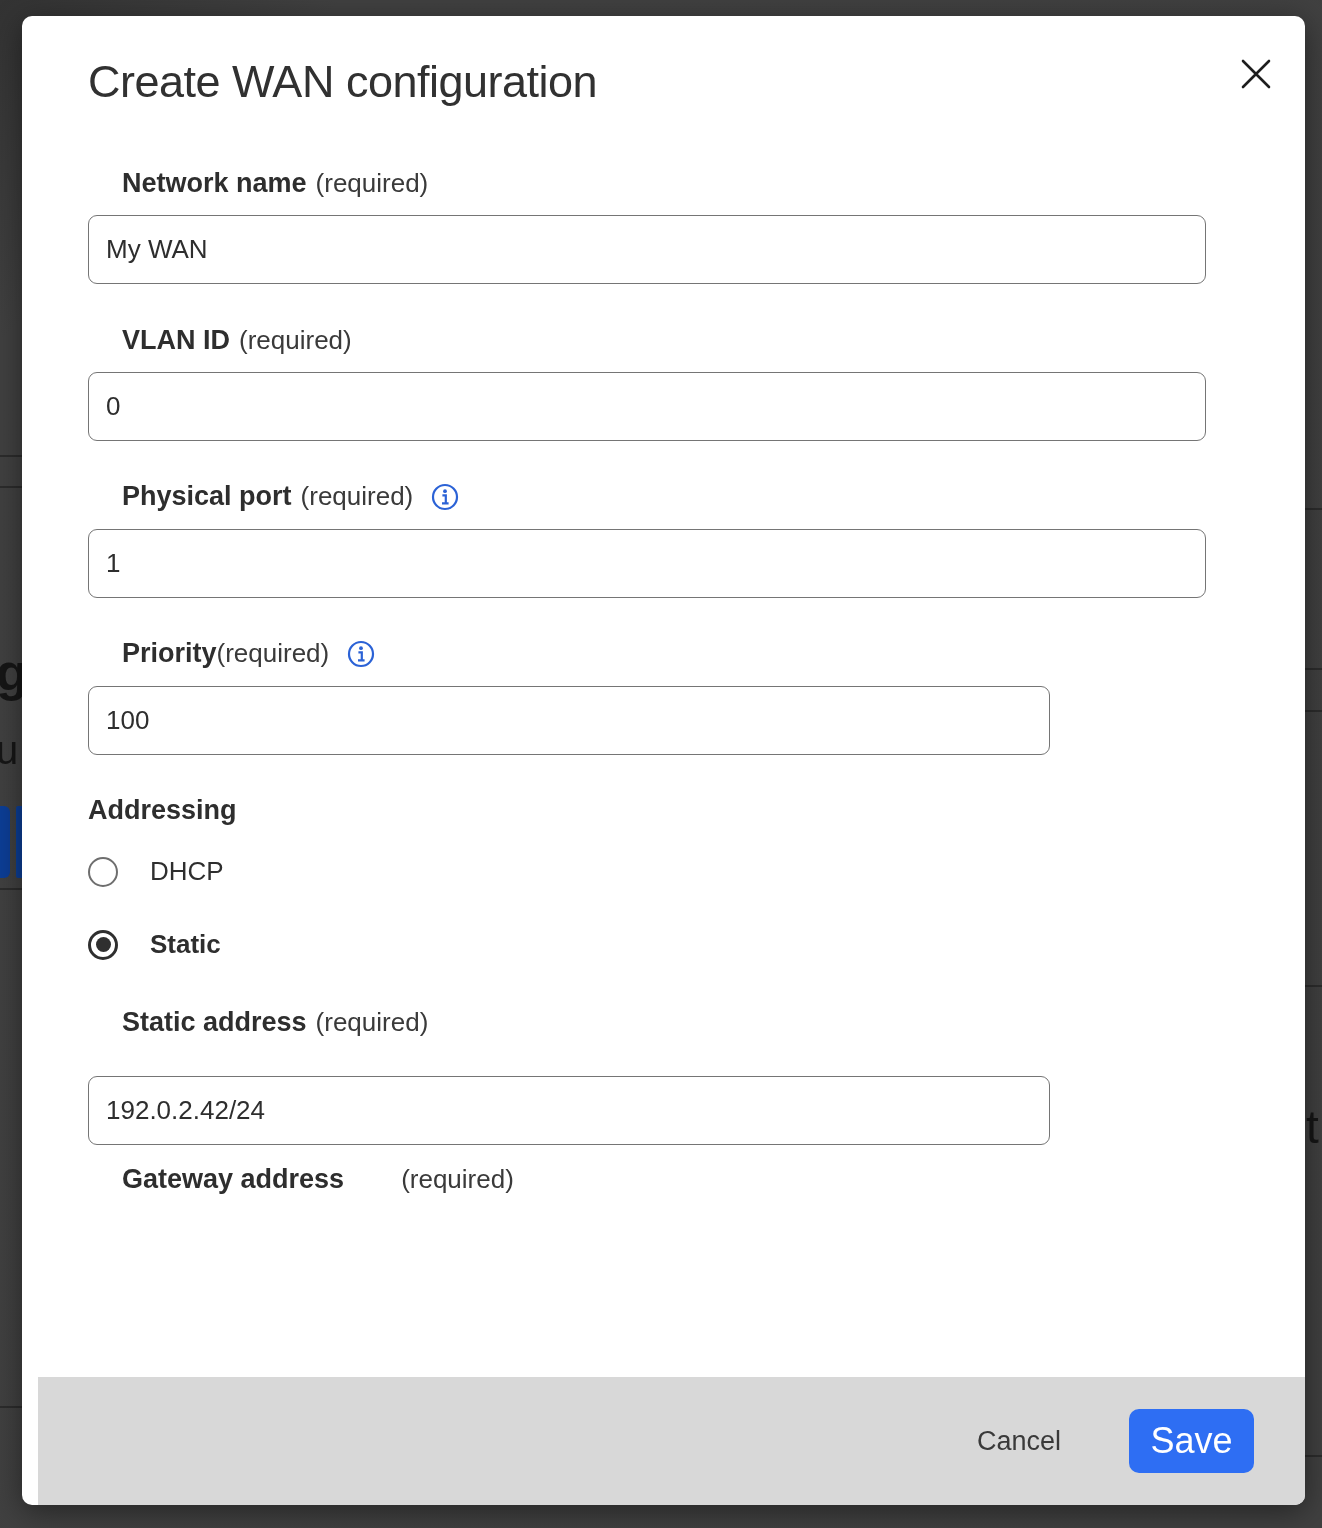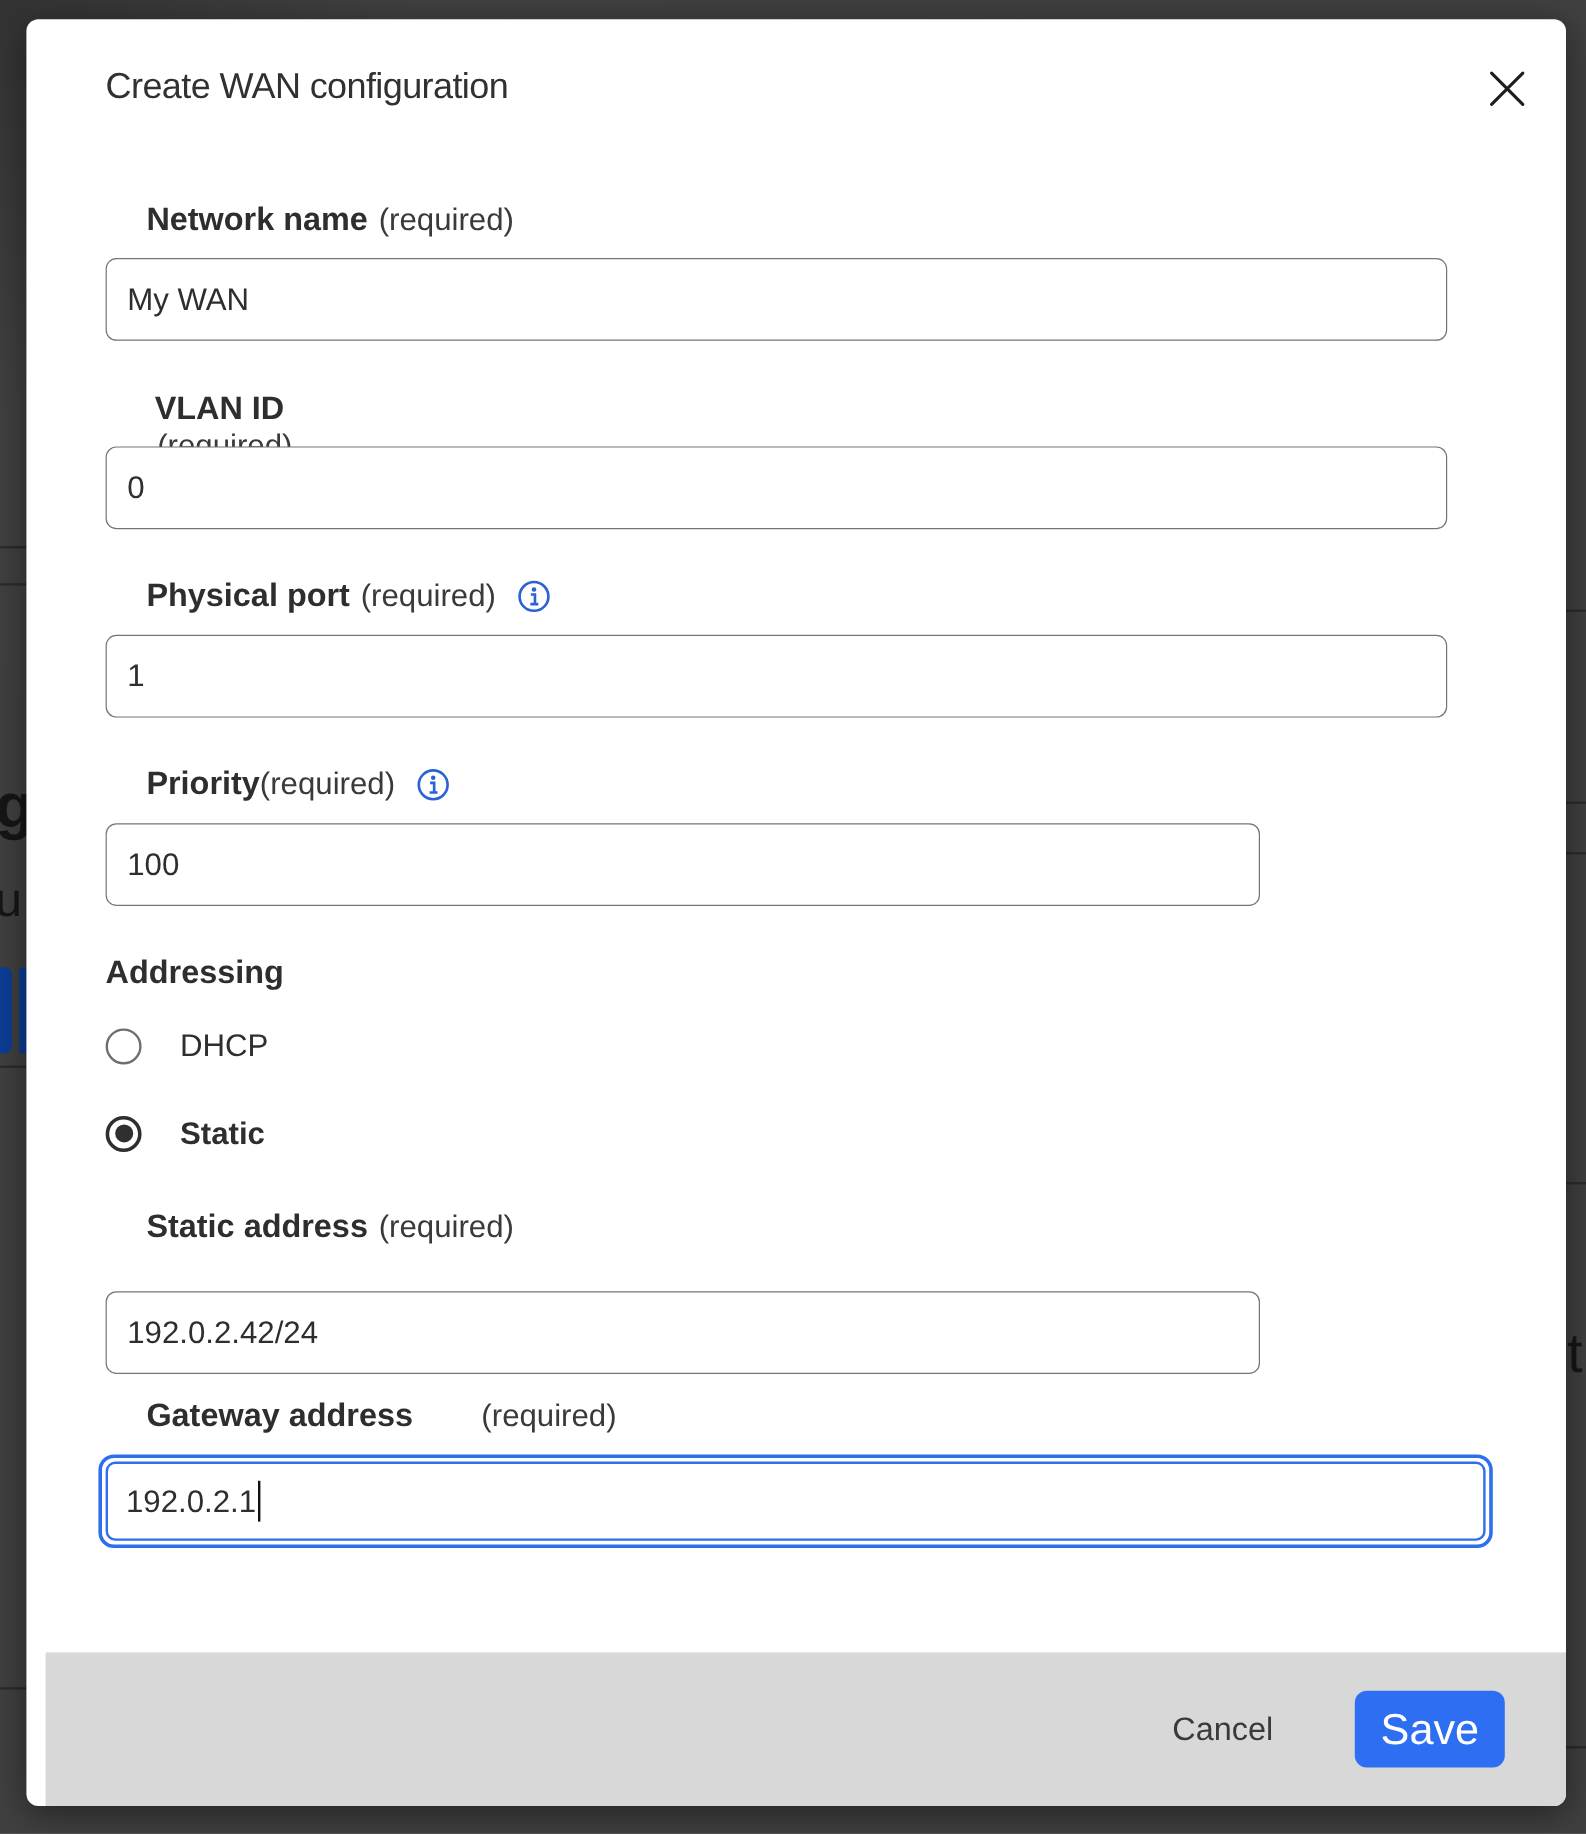--- a/index.html
+++ b/index.html
@@ -7,21 +7,21 @@
     font-family:"Liberation Sans",sans-serif;
     background:linear-gradient(135deg,#333 0%,#414141 12%,#404040 100%);}
   
   .bg-frag{position:absolute;color:#161616;}
   .bg-line{position:absolute;height:2px;background:#2c2c2c;}
   .bg-blue{position:absolute;background:#0c3e96;border-radius:6px;}
   
   .modal{position:absolute;left:22px;top:16px;width:1283px;height:1489px;
     background:#ffffff;border-radius:10px;overflow:hidden;
     box-shadow:0 6px 30px rgba(0,0,0,.45);}
-  .title{position:absolute;left:66px;top:40px;font-size:30px;font-weight:500;
+  .title{position:absolute;left:66px;top:40px;font-size:45px;font-weight:500;
     color:#313131;letter-spacing:-.5px;}
   .close-btn{position:absolute;left:1206px;top:30px;width:56px;height:56px;
     display:flex;align-items:center;justify-content:center;cursor:pointer;background:none;border:none;padding:0;}
   .label-row{position:absolute;left:66px;display:flex;align-items:center;margin-left:34px;}
   .lbl{font-size:27px;font-weight:700;color:#2e2e2e;}
   .req{font-size:26px;font-weight:400;color:#3a3a3a;margin-left:9px;}
   .req.no-gap{margin-left:0;}
   .info{width:28px;height:28px;margin-left:18px;flex:0 0 auto;}
   .tinput{position:absolute;left:66px;height:69px;background:#fff;
     border:1.5px solid #757575;border-radius:9px;box-sizing:border-box;
@@ -83,21 +83,21 @@
     </button>
 
     <div class="label-row" style="top:152px;">
       <span class="lbl">Network name</span>
       <span class="req">(required)</span>
     </div>
     <div class="tinput w-std" style="top:199px;">
       <span>My WAN</span>
     </div>
 
-    <div class="label-row" style="top:309px;flex-direction:column;">
+    <div class="label-row" style="top:309px;">
       <span class="lbl">VLAN ID</span>
       <span class="req">(required)</span>
     </div>
     <div class="tinput w-std" style="top:356px;">
       <span>0</span>
     </div>
 
     <div class="label-row" style="top:465px;">
       <span class="lbl">Physical port</span>
       <span class="req">(required)</span>
@@ -146,26 +146,20 @@
       <span class="req">(required)</span>
     </div>
     <div class="tinput w-wide" style="top:1060px;">
       <span>192.0.2.42/24</span>
     </div>
 
     <div class="label-row" style="top:1148px;gap:48px;">
       <span class="lbl">Gateway address</span>
       <span class="req">(required)</span>
     </div>
-    <div class="focus-wrap">
-      <div class="focus-inner">
-        <span>192.0.2.1</span>
-          <span class="caret"></span>
-      </div>
-    </div>
 
     <div class="footer">
       <button class="cancel-btn">Cancel</button>
       <button class="save-btn">Save</button>
     </div>
 
   </div>
 </div>
 
 </body></html>

